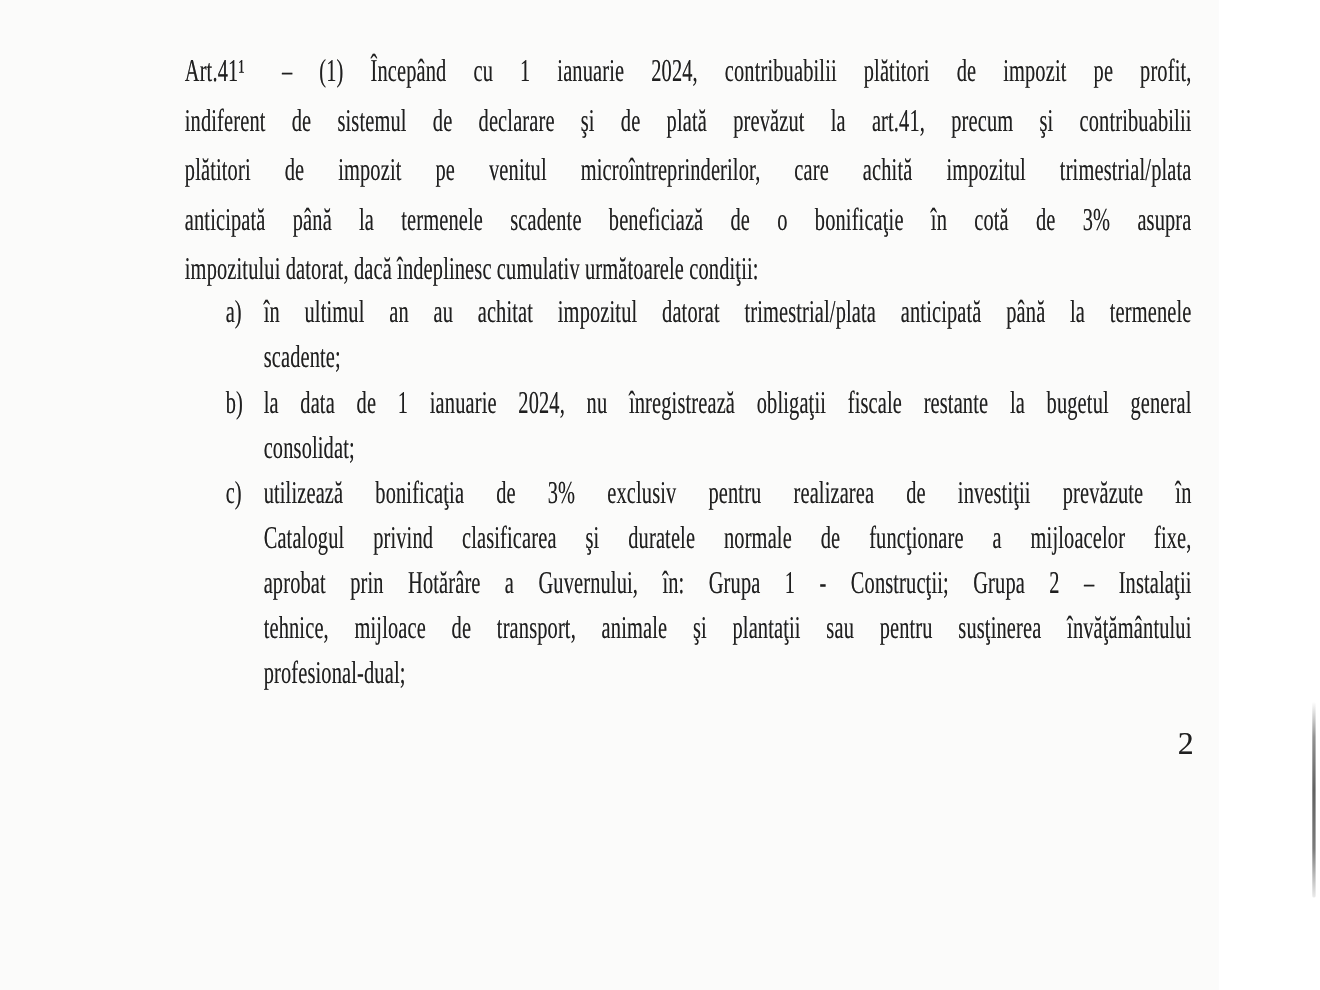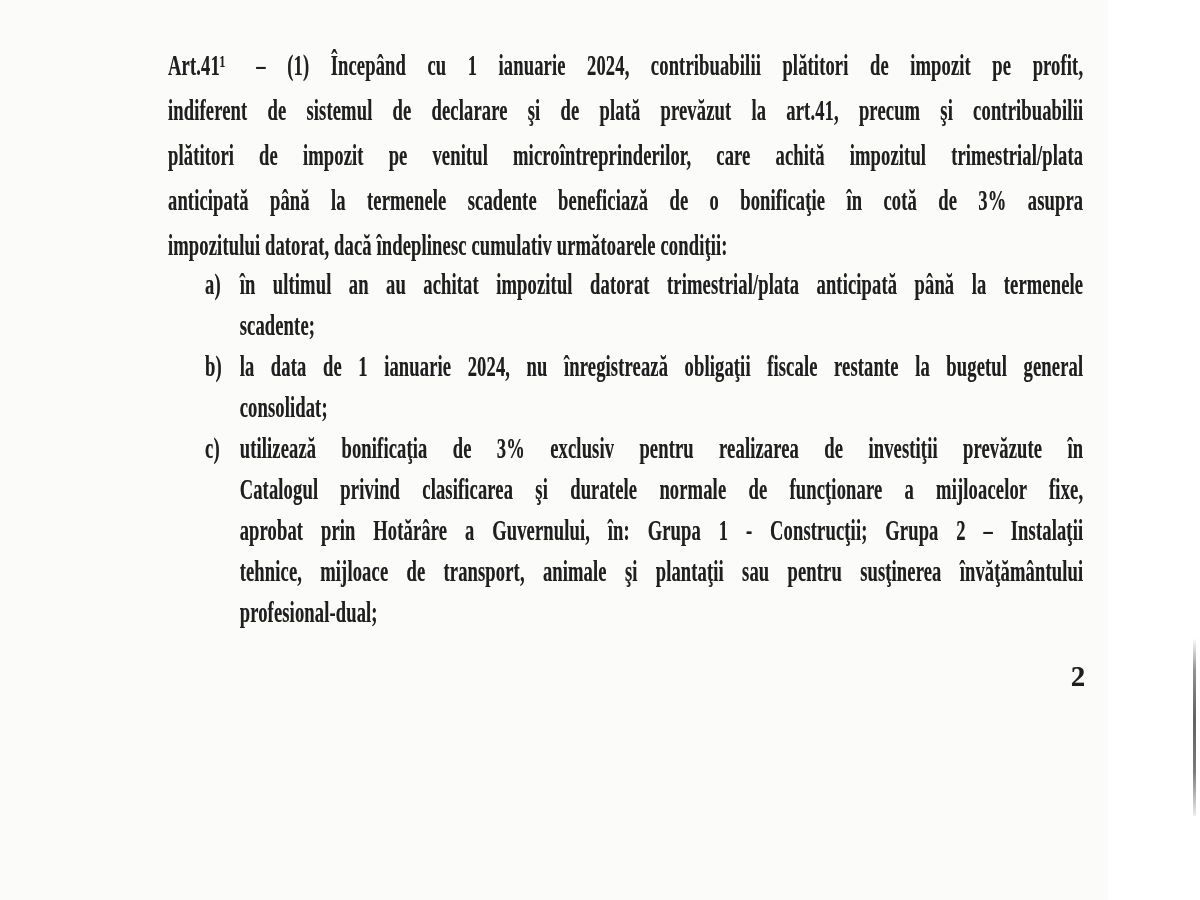--- a/index.html
+++ b/index.html
@@ -10,21 +10,21 @@
   * { margin: 0; padding: 0; box-sizing: border-box; }
   html, body { width: 1200px; height: 900px; overflow: hidden; }
   body { background: #ffffff; }
 
   .page {
     position: relative;
     width: 1108px;
     height: 900px;
     background: var(--paper);
     font-family: "Liberation Serif", "DejaVu Serif", serif;
-    font-weight: bold;
+    font-weight: normal;
     color: var(--ink);
   }
 
   
   .textblock {
     position: absolute;
     left: 168px;
     top: 43px;
     width: 1430px;               
     transform: scaleX(0.64);

